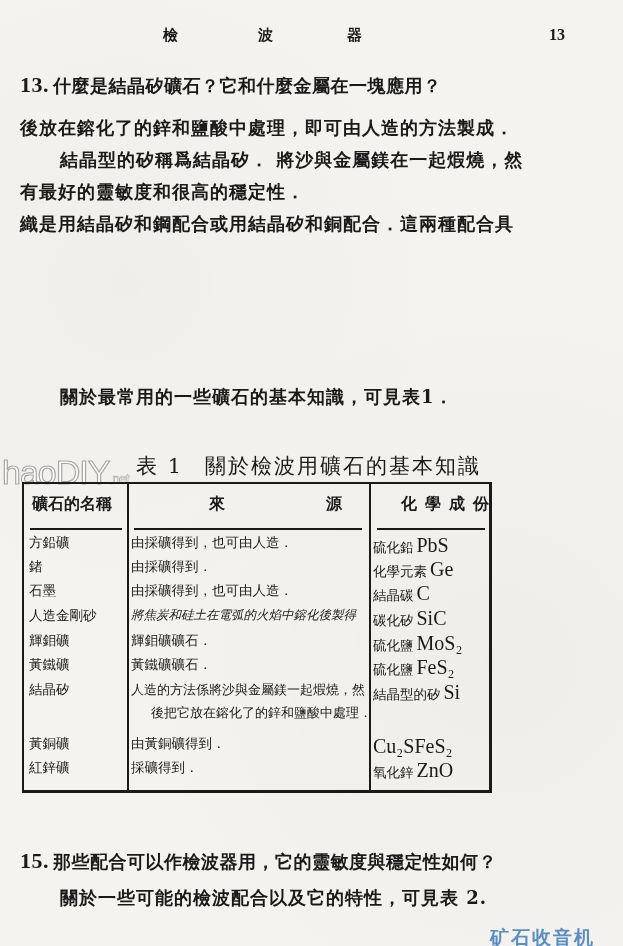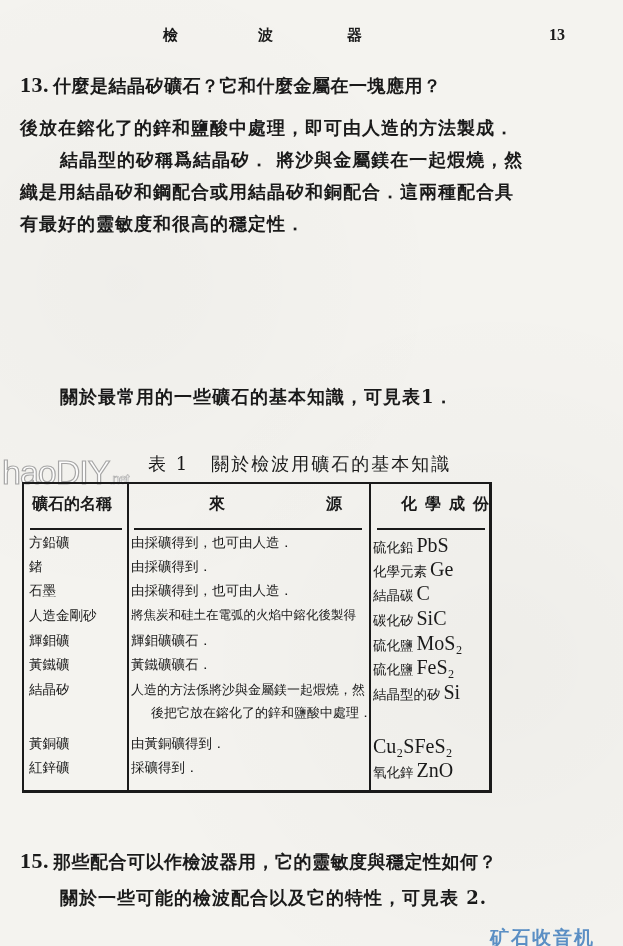--- a/index.html
+++ b/index.html
@@ -73,22 +73,22 @@
     .para .line {
       display: block;
       white-space: nowrap;
     }
     .para .indent {
       padding-left: 40px;
     }
     .table-caption {
       position: absolute;
       top: 452px;
-      left: 148px;
-      font-size: 18px;
+      left: 136px;
+      font-size: 21px;
       letter-spacing: 2px;
       white-space: nowrap;
     }
     .table-caption .cap-num {
       margin-right: 22px;
     }
     .watermark-left {
       position: absolute;
       left: 2px;
       top: 453px;
@@ -190,22 +190,22 @@
     <span class="rh-c rh-3">器</span>
     <span class="page-num">13</span>
   </div>
 
   <div class="question" style="top:72px;">
     <span class="qnum">13.</span><span>什麼是結晶矽礦石？它和什麼金屬在一塊應用？</span>
   </div>
   <div class="para" style="top:112px;">
     <span class="line">後放在鎔化了的鋅和鹽酸中處理，即可由人造的方法製成．</span>
     <span class="line indent">結晶型的矽稱爲結晶矽．  將沙與金屬鎂在一起煆燒，然</span>
+    <span class="line">有最好的靈敏度和很高的穩定性．</span>
     <span class="line">織是用結晶矽和鋼配合或用結晶矽和銅配合．這兩種配合具</span>
-    <span class="line">有最好的靈敏度和很高的穩定性．</span>
   </div>
 
   <div class="para" style="top:381px;">
     <span class="line indent">關於最常用的一些礦石的基本知識，可見表1．</span>
   </div>
 
   <div class="watermark-left">
     <span>haoDIY</span><span class="wm-small">.net</span>
   </div>
 
@@ -236,21 +236,21 @@
       <span class="c2">由採礦得到．</span>
       <span class="c3"><span>化學元素</span><span class="chem">Ge</span></span>
     </div>
     <div class="row" style="top:98px;">
       <span class="c1">石墨</span>
       <span class="c2">由採礦得到，也可由人造．</span>
       <span class="c3"><span>結晶碳</span><span class="chem">C</span></span>
     </div>
     <div class="row" style="top:123px;">
       <span class="c1">人造金剛砂</span>
-      <span class="c2" style="font-size:12.5px;">將焦炭和硅土在電弧的火焰中鎔化後製得</span>
+      <span class="c2" style="font-size:12.5px;font-style:italic;">將焦炭和硅土在電弧的火焰中鎔化後製得</span>
       <span class="c3"><span>碳化矽</span><span class="chem">SiC</span></span>
     </div>
     <div class="row" style="top:148px;">
       <span class="c1">輝鉬礦</span>
       <span class="c2">輝鉬礦礦石．</span>
       <span class="c3"><span>硫化鹽</span><span class="chem">MoS₂</span></span>
     </div>
     <div class="row" style="top:172px;">
       <span class="c1">黃鐵礦</span>
       <span class="c2">黃鐵礦礦石．</span>

